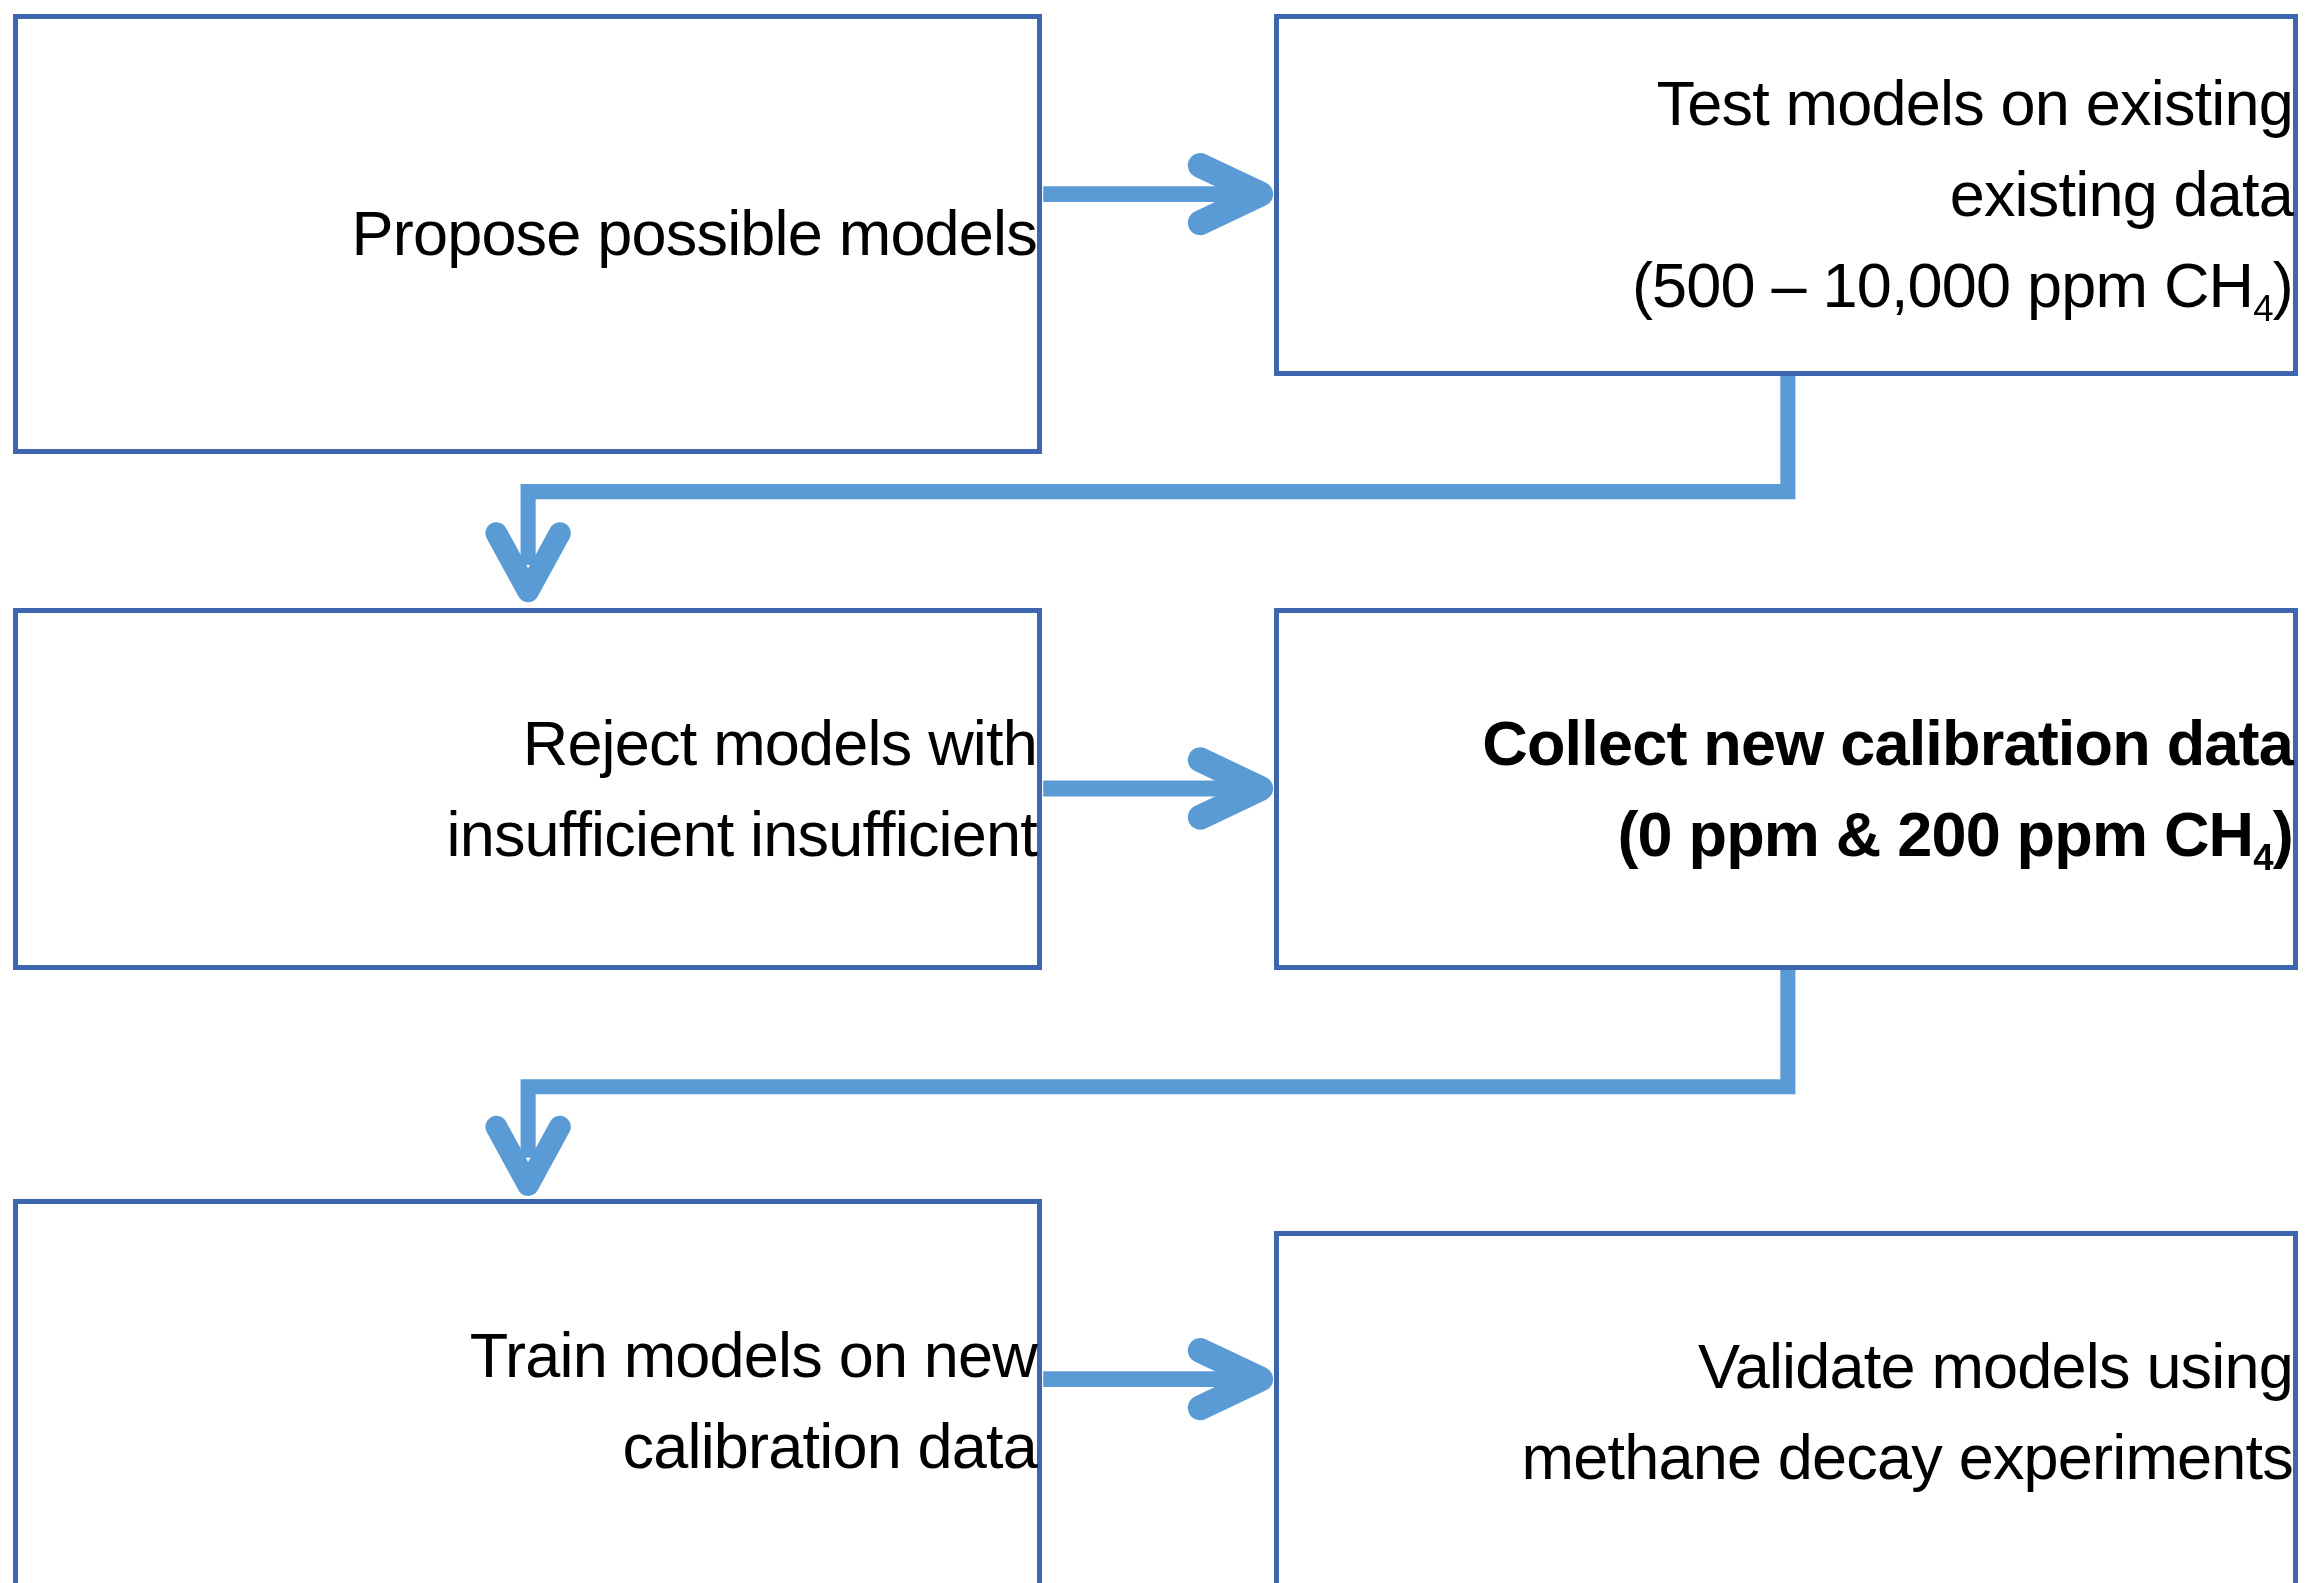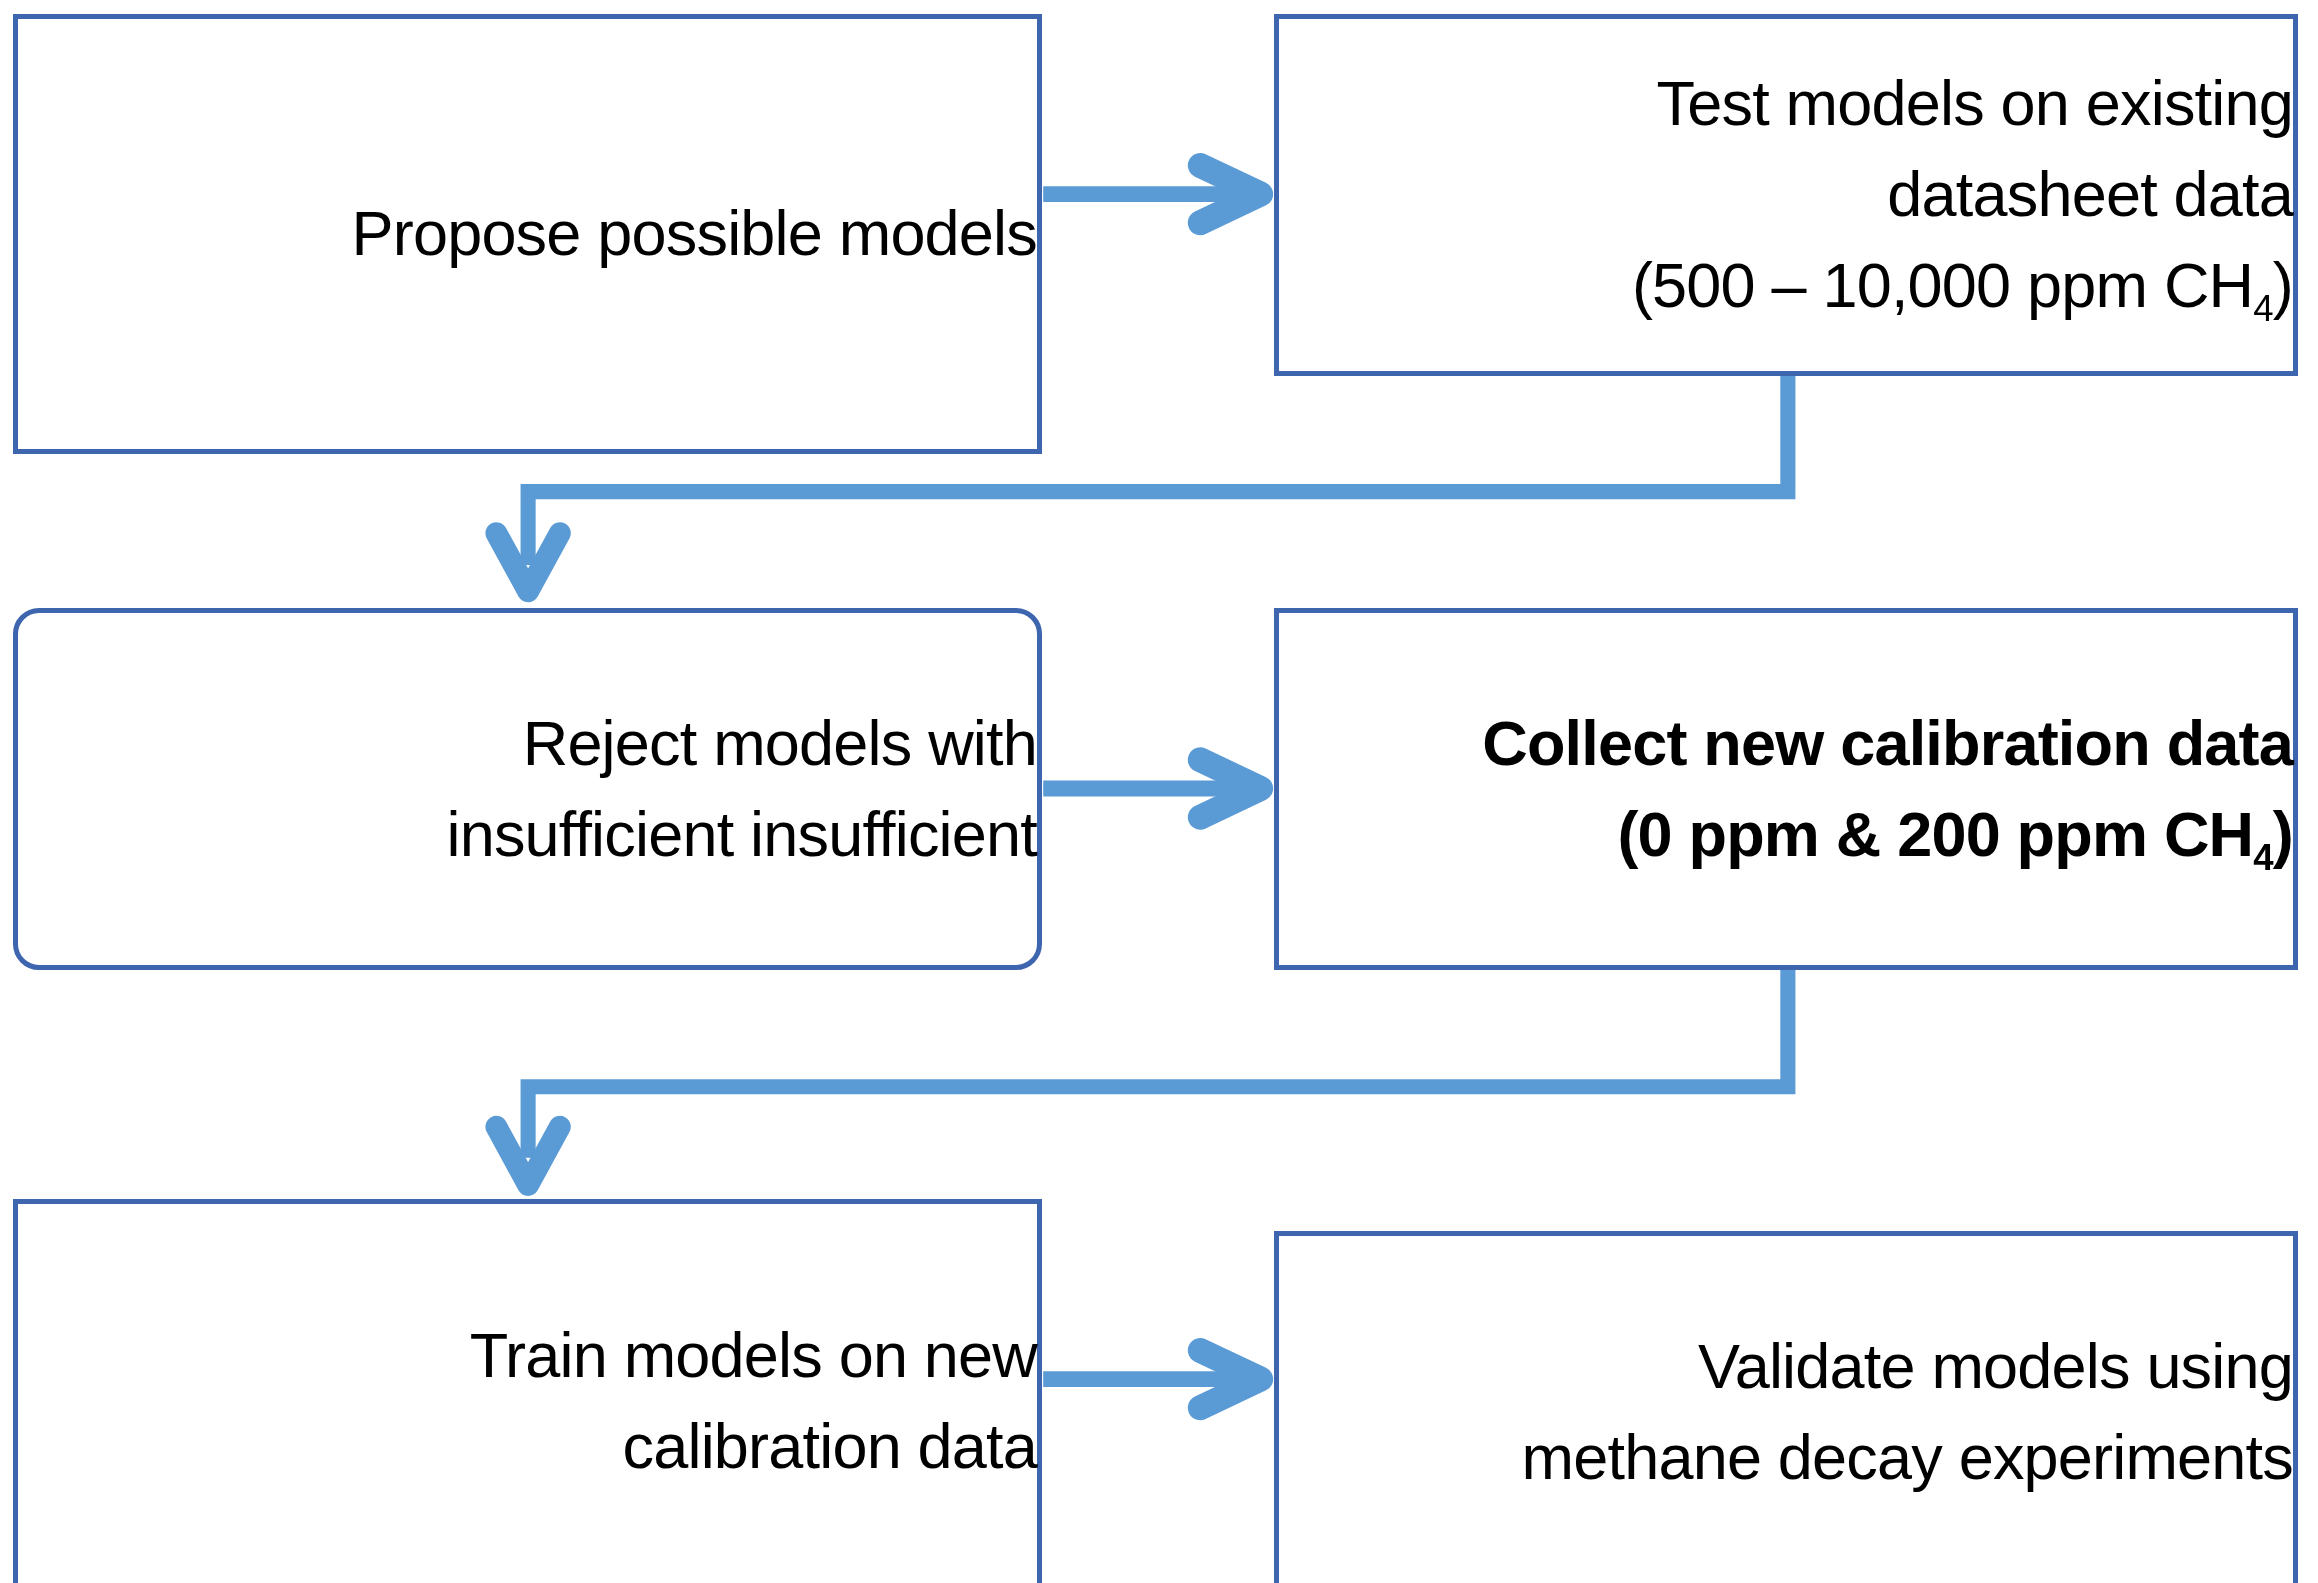--- a/index.html
+++ b/index.html
@@ -33,21 +33,21 @@
     color:var(--text);
     font-size:63px;
     line-height:91px;
     letter-spacing:-0.8px;
   }
   .box .line{white-space:nowrap;}
   sub{font-size:58%;line-height:0;}
   
   .b1{left:13px;  top:13.6px;   width:1029px; height:440px;}
   .b2{left:1274px;top:13.6px;   width:1024px; height:362px;}
-  .b3{left:13px;  top:608px;  width:1029px; height:362px;border-radius:26px;}
+  .b3{left:13px;  top:608px;  width:1029px; height:362px;}
   .b4{left:1274px;top:608px;  width:1024px; height:362px;font-weight:bold;}
   .b5{left:13px;  top:1199px; width:1029px; height:403px;}
   .b6{left:1274px;top:1199px; width:1024px; height:361px;margin-top:32px;}
 </style>
 </head>
 <body>
 
 <div class="canvas">
 
   <svg class="connectors" viewBox="0 0 3070 2096" xmlns="http://www.w3.org/2000/svg">
@@ -77,21 +77,21 @@
       <path class="head" d="M1589 1788 L1669 1826 L1589 1864"></path>
     </g>
   </svg>
 
   <div class="box b1">
     <div class="line">Propose possible models</div>
   </div>
 
   <div class="box b2">
     <div class="line">Test models on existing</div>
-    <div class="line">datasheet data</div>
+    <div class="line">existing data</div>
     <div class="line"><span>(500 – 10,000 ppm CH</span><sub>4</sub><span>)</span></div>
   </div>
 
   <div class="box b3">
     <div class="line">Reject models with</div>
     <div class="line">insufficient insufficient</div>
   </div>
 
   <div class="box b4">
     <div class="line">Collect new calibration data</div>

